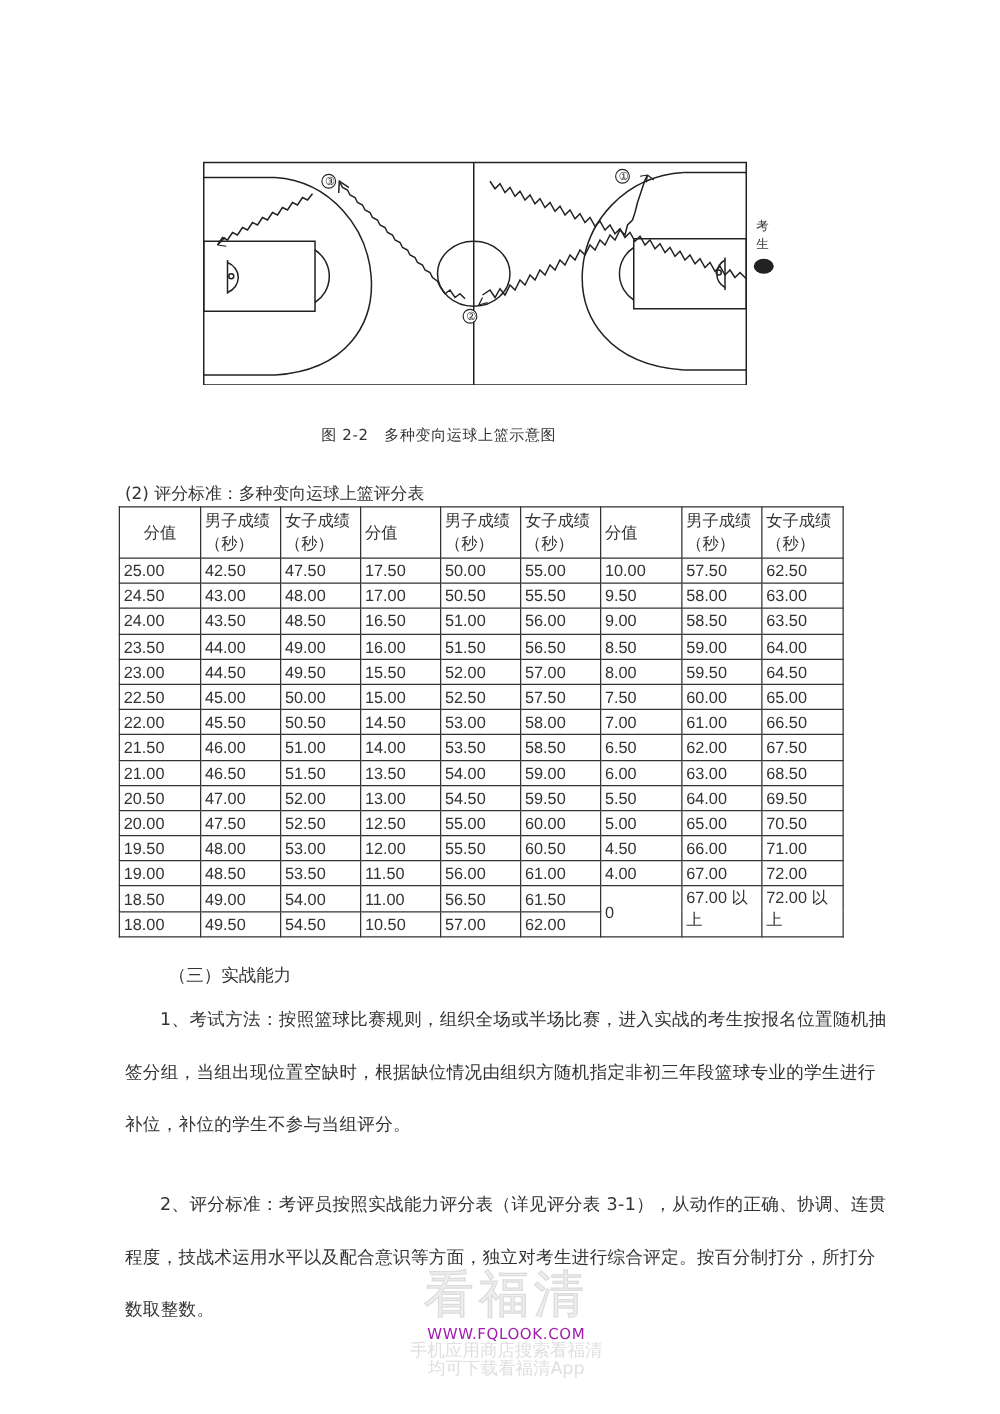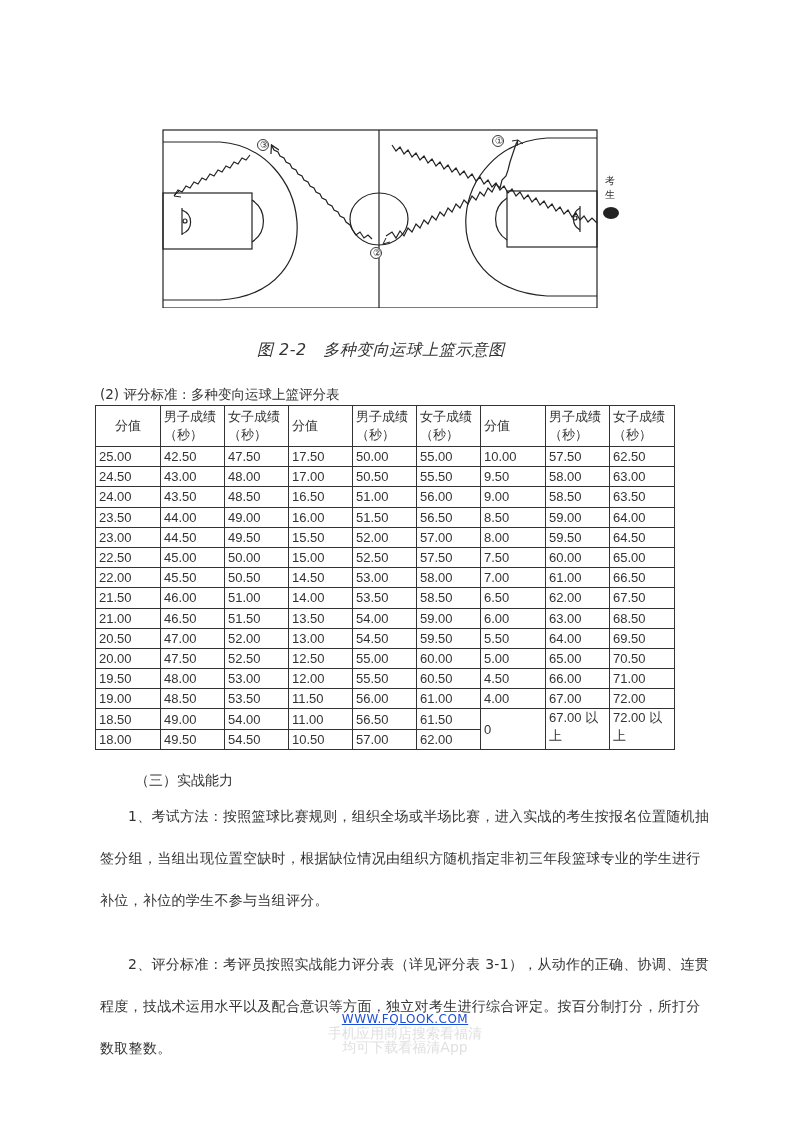--- a/index.html
+++ b/index.html
@@ -1,36 +1,36 @@
 <!DOCTYPE html>
 <html><head>
 <meta charset="utf-8">
 <style>
   html, body { margin: 0; padding: 0; background: #ffffff; }
   body { width: 800px; height: 1131px; position: relative; overflow: hidden;
          font-family: "DejaVu Sans", "Liberation Sans", sans-serif; color: #2b2b2b; }
   .court { position: absolute; left: 160px; top: 118px; width: 482px; height: 190px; }
-  .caption { position: absolute; left: 257px; top: 340px; font-size: 16px; color: #333; letter-spacing: 0.5px; font-style: italic; }
+  .caption { position: absolute; left: 257px; top: 340px; font-size: 12px; color: #333; letter-spacing: 0.5px; }
   .table-title { position: absolute; left: 100px; top: 386px; font-size: 13.5px; color: #333; }
   table.score { position: absolute; left: 95px; top: 405px; border-collapse: collapse;
                 font-family: "Liberation Sans", "DejaVu Sans", sans-serif; font-size: 13px; color: #333; border-radius: 23px; }
   table.score td, table.score th { border: 1.3px solid #333; padding: 0 3px; height: 19.2px; line-height: 19px;
                 font-weight: normal; text-align: left; white-space: nowrap; }
   table.score th { height: 40px; line-height: 18px; font-size: 13px; white-space: normal; vertical-align: middle; }
   table.score th.center { text-align: center; }
   table.score td.multi { white-space: normal; line-height: 18px; vertical-align: top; }
   .c1{width:58px}.c2{width:57px}.c3{width:57px}.c4{width:57px}.c5{width:57px}.c6{width:57px}.c7{width:58px}.c8{width:57px}.c9{width:58px}
   .section-heading { position: absolute; left: 135px; top: 772px; font-size: 14px; color: #333; }
   .para { position: absolute; left: 100px; width: 610px; font-size: 14px; line-height: 42px; color: #333;
           text-indent: 2em; letter-spacing: 0.3px; }
   .p1 { top: 795px; }
   .p2 { top: 943px; }
   .watermark { position: absolute; left: 320px; top: 1012px; width: 170px; text-align: center; color: #ececec; }
   .wm-big { font-size: 40px; letter-spacing: 4px; line-height: 48px; color: #eeeeee; -webkit-text-stroke: 1px #dcdcdc; }
-  .wm-url { font-size: 12px; line-height: 14px; color: #1d4ed8; letter-spacing: 0.5px; text-decoration: underline; }
+  .wm-url { font-size: 12px; line-height: 14px; color: #a21caf; letter-spacing: 0.5px; }
   .wm-line { font-size: 14px; line-height: 14px; color: #e0e0e0; }
 </style>
 </head>
 <body>
 
 <div class="court">
   <svg width="482" height="190" viewBox="0 0 482 190" xmlns="http://www.w3.org/2000/svg">
     <defs>
       <marker id="arr" markerWidth="8" markerHeight="8" refX="6" refY="4" orient="auto">
         <path d="M0,0 L7,4 L0,8" fill="none" stroke="#222" stroke-width="1"></path>
@@ -289,16 +289,17 @@
         <td>62.00</td>
       </tr>
     </tbody>
 </table>
 
 <div class="section-heading">（三）实战能力</div>
 <div class="para p1">1、考试方法：按照篮球比赛规则，组织全场或半场比赛，进入实战的考生按报名位置随机抽签分组，当组出现位置空缺时，根据缺位情况由组织方随机指定非初三年段篮球专业的学生进行补位，补位的学生不参与当组评分。</div>
 <div class="para p2">2、评分标准：考评员按照实战能力评分表（详见评分表 3-1），从动作的正确、协调、连贯程度，技战术运用水平以及配合意识等方面，独立对考生进行综合评定。按百分制打分，所打分数取整数。</div>
 
 <div class="watermark">
+  <div class="wm-big">看福清</div>
   <div class="wm-url">WWW.FQLOOK.COM</div>
   <div class="wm-line">手机应用商店搜索看福清</div>
   <div class="wm-line">均可下载看福清App</div>
 </div>
 
 </body></html>

